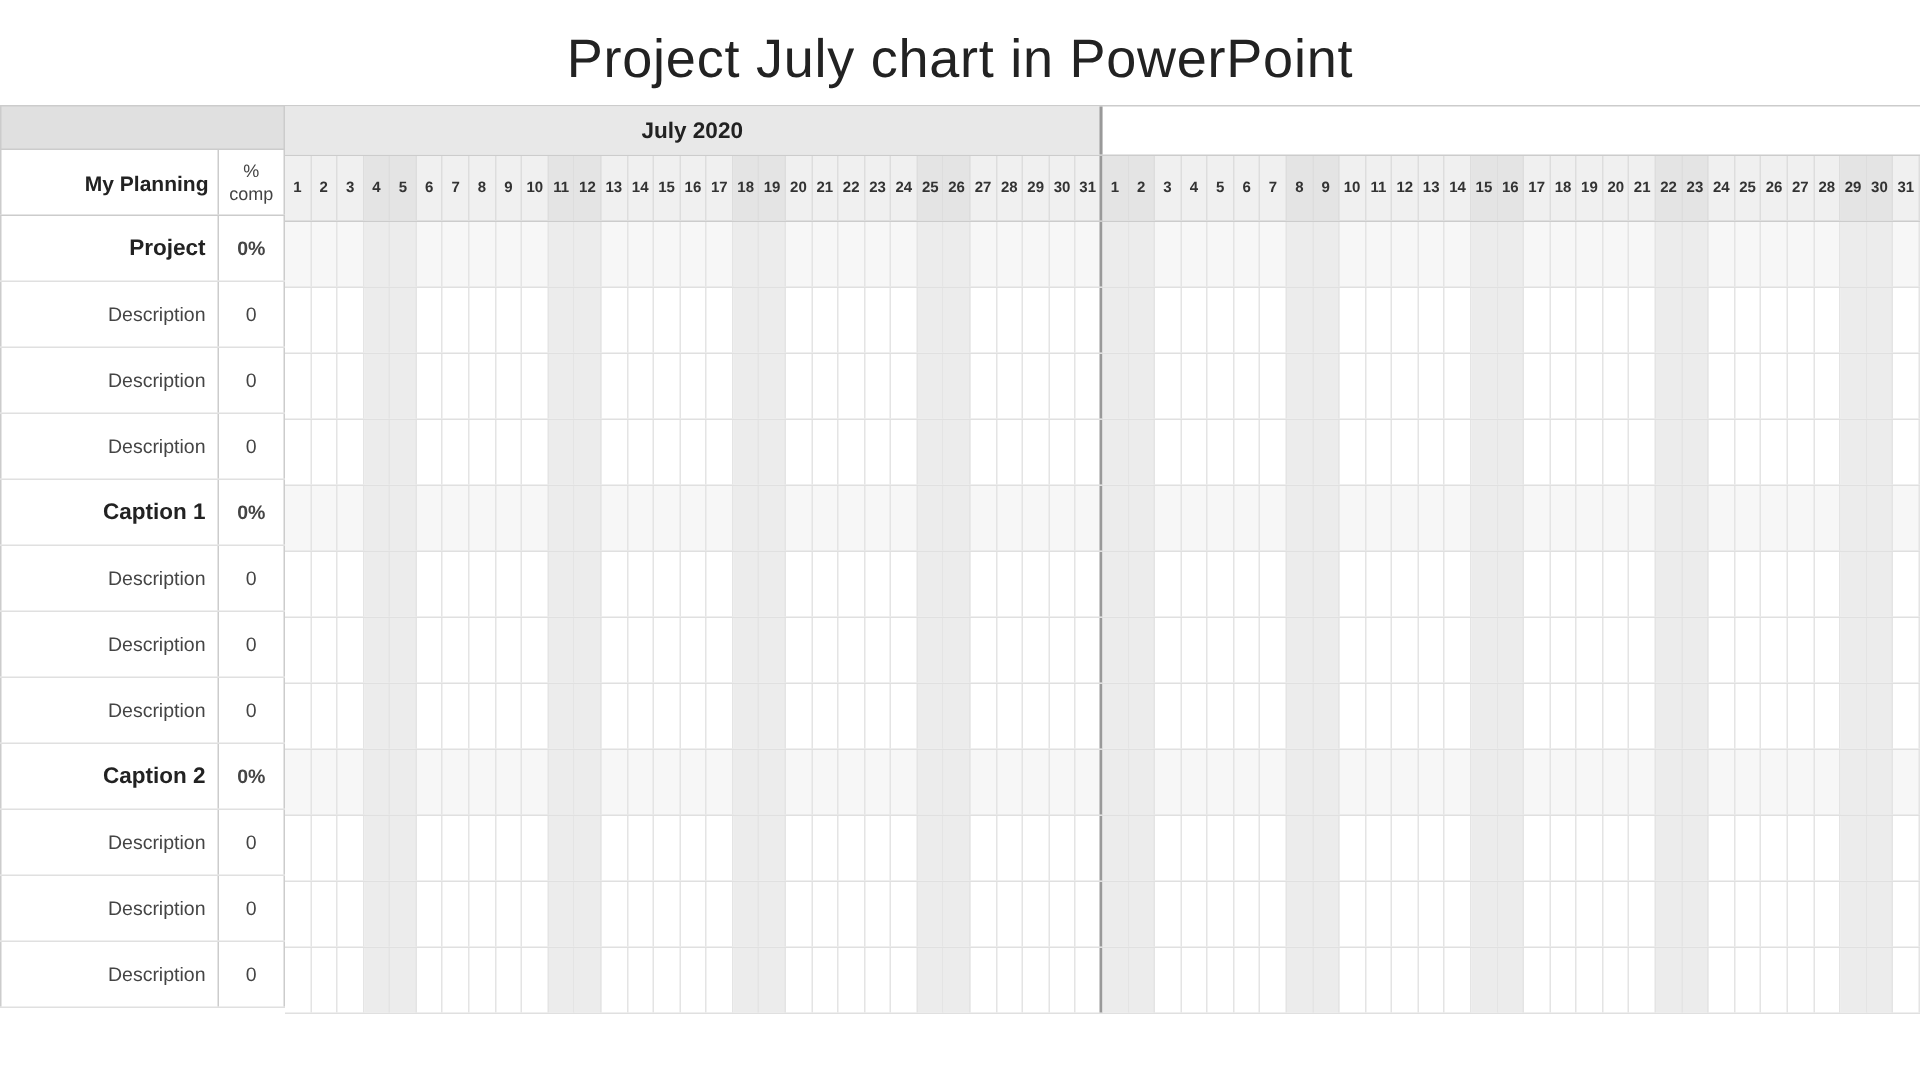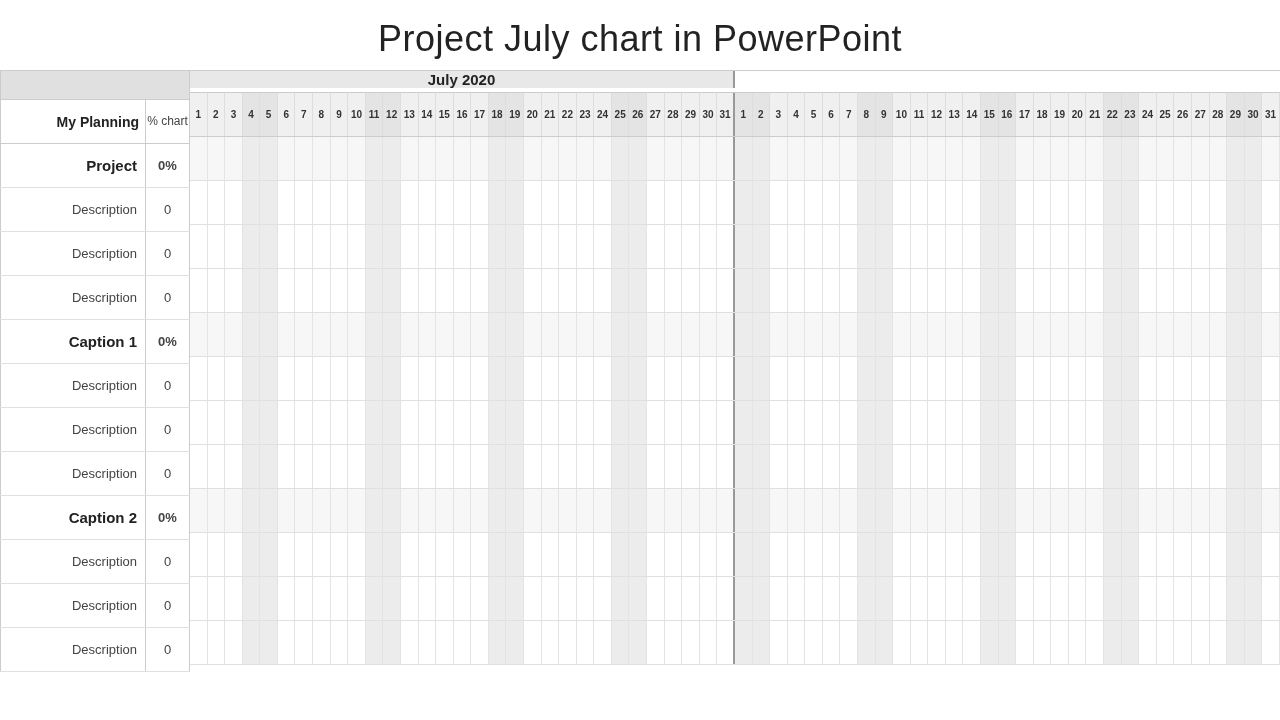--- a/index.html
+++ b/index.html
@@ -101,22 +101,21 @@
 
     
     #right-panel {
       flex: 1;
       overflow-x: hidden;
       display: flex;
       flex-direction: column;
     }
     .month-header-row {
       display: flex;
-      flex-direction: column;
-      height: 23px;
+      height: 34px;
       border-top: 1px solid #ccc;
       border-bottom: 1px solid #ccc;
       gap: 25px;
     }
     .month-cell {
       display: flex;
       align-items: center;
       justify-content: center;
       font-size: 15px;
       font-weight: bold;
@@ -164,21 +163,21 @@
 <body>
 
 <div id="title">Project July chart in PowerPoint</div>
 
 <div id="gantt-wrapper">
 
   <div id="left-panel">
     <div id="left-header-top"></div>
     <div id="left-header-sub">
       <div class="left-project-label">My Planning</div>
-      <div class="left-pct-label">% chart</div>
+      <div class="left-pct-label">% comp</div>
     </div>
 
     <div id="left-rows">
         <div class="left-row row-height-section">
           <div class="left-row-label bold">Project</div>
           <div class="left-row-pct bold">0%</div>
         </div>
         <div class="left-row row-height-desc">
           <div class="left-row-label">Description</div>
           <div class="left-row-pct">0</div>

